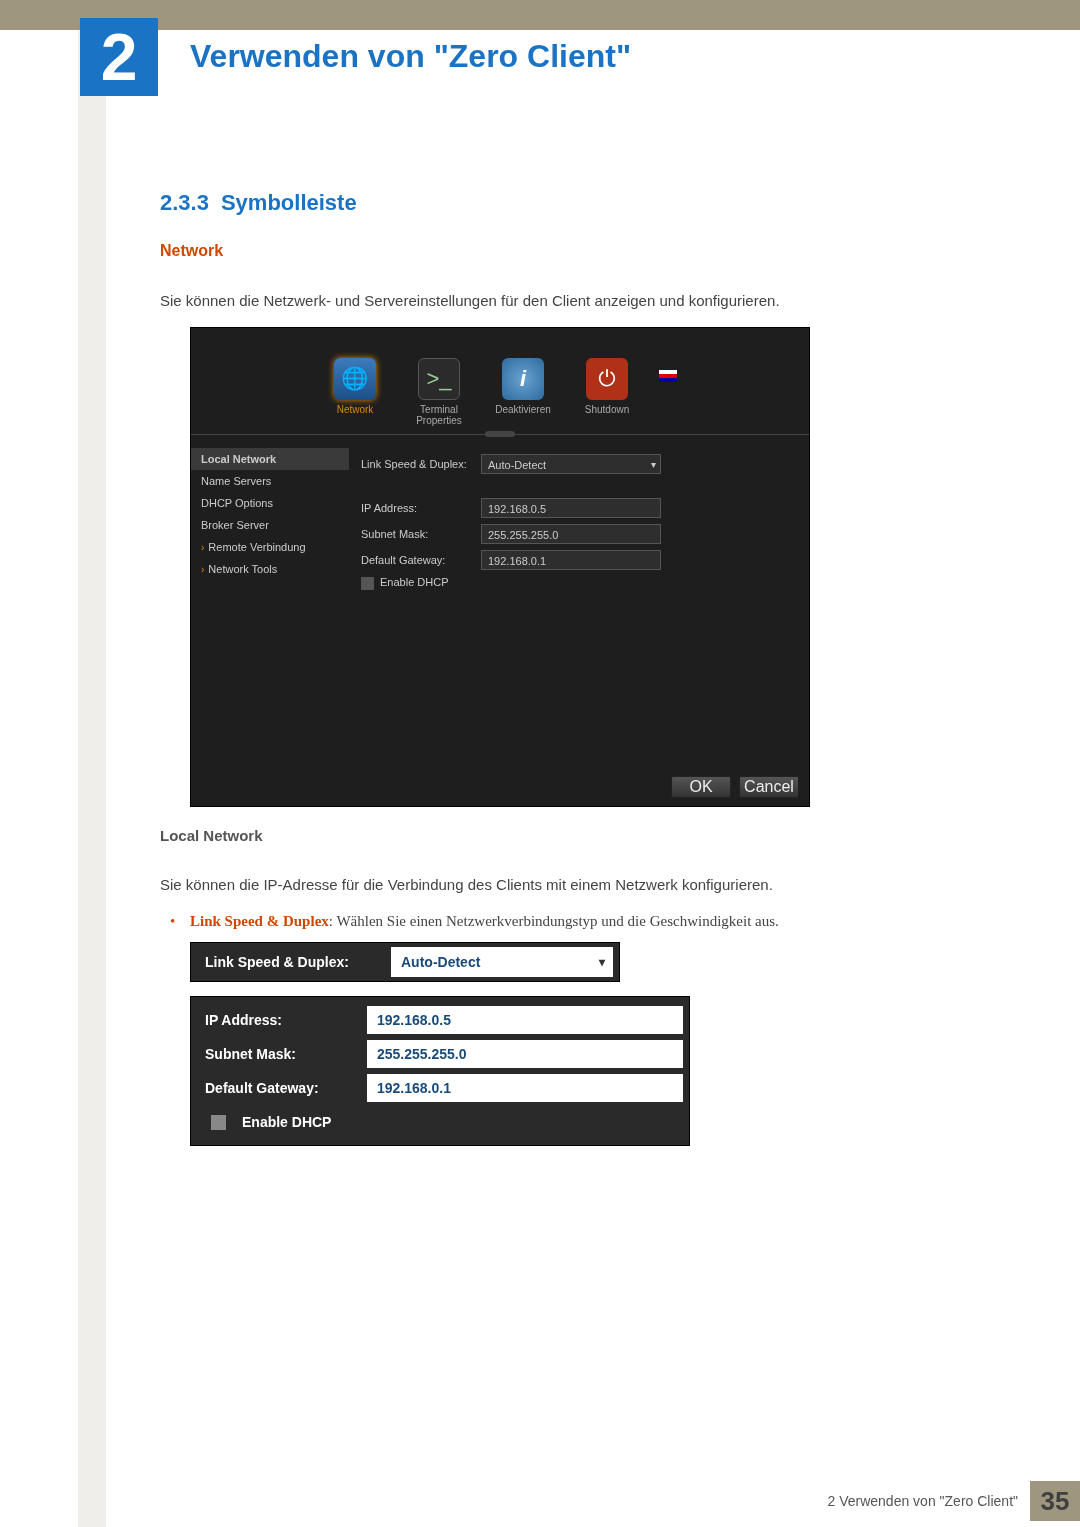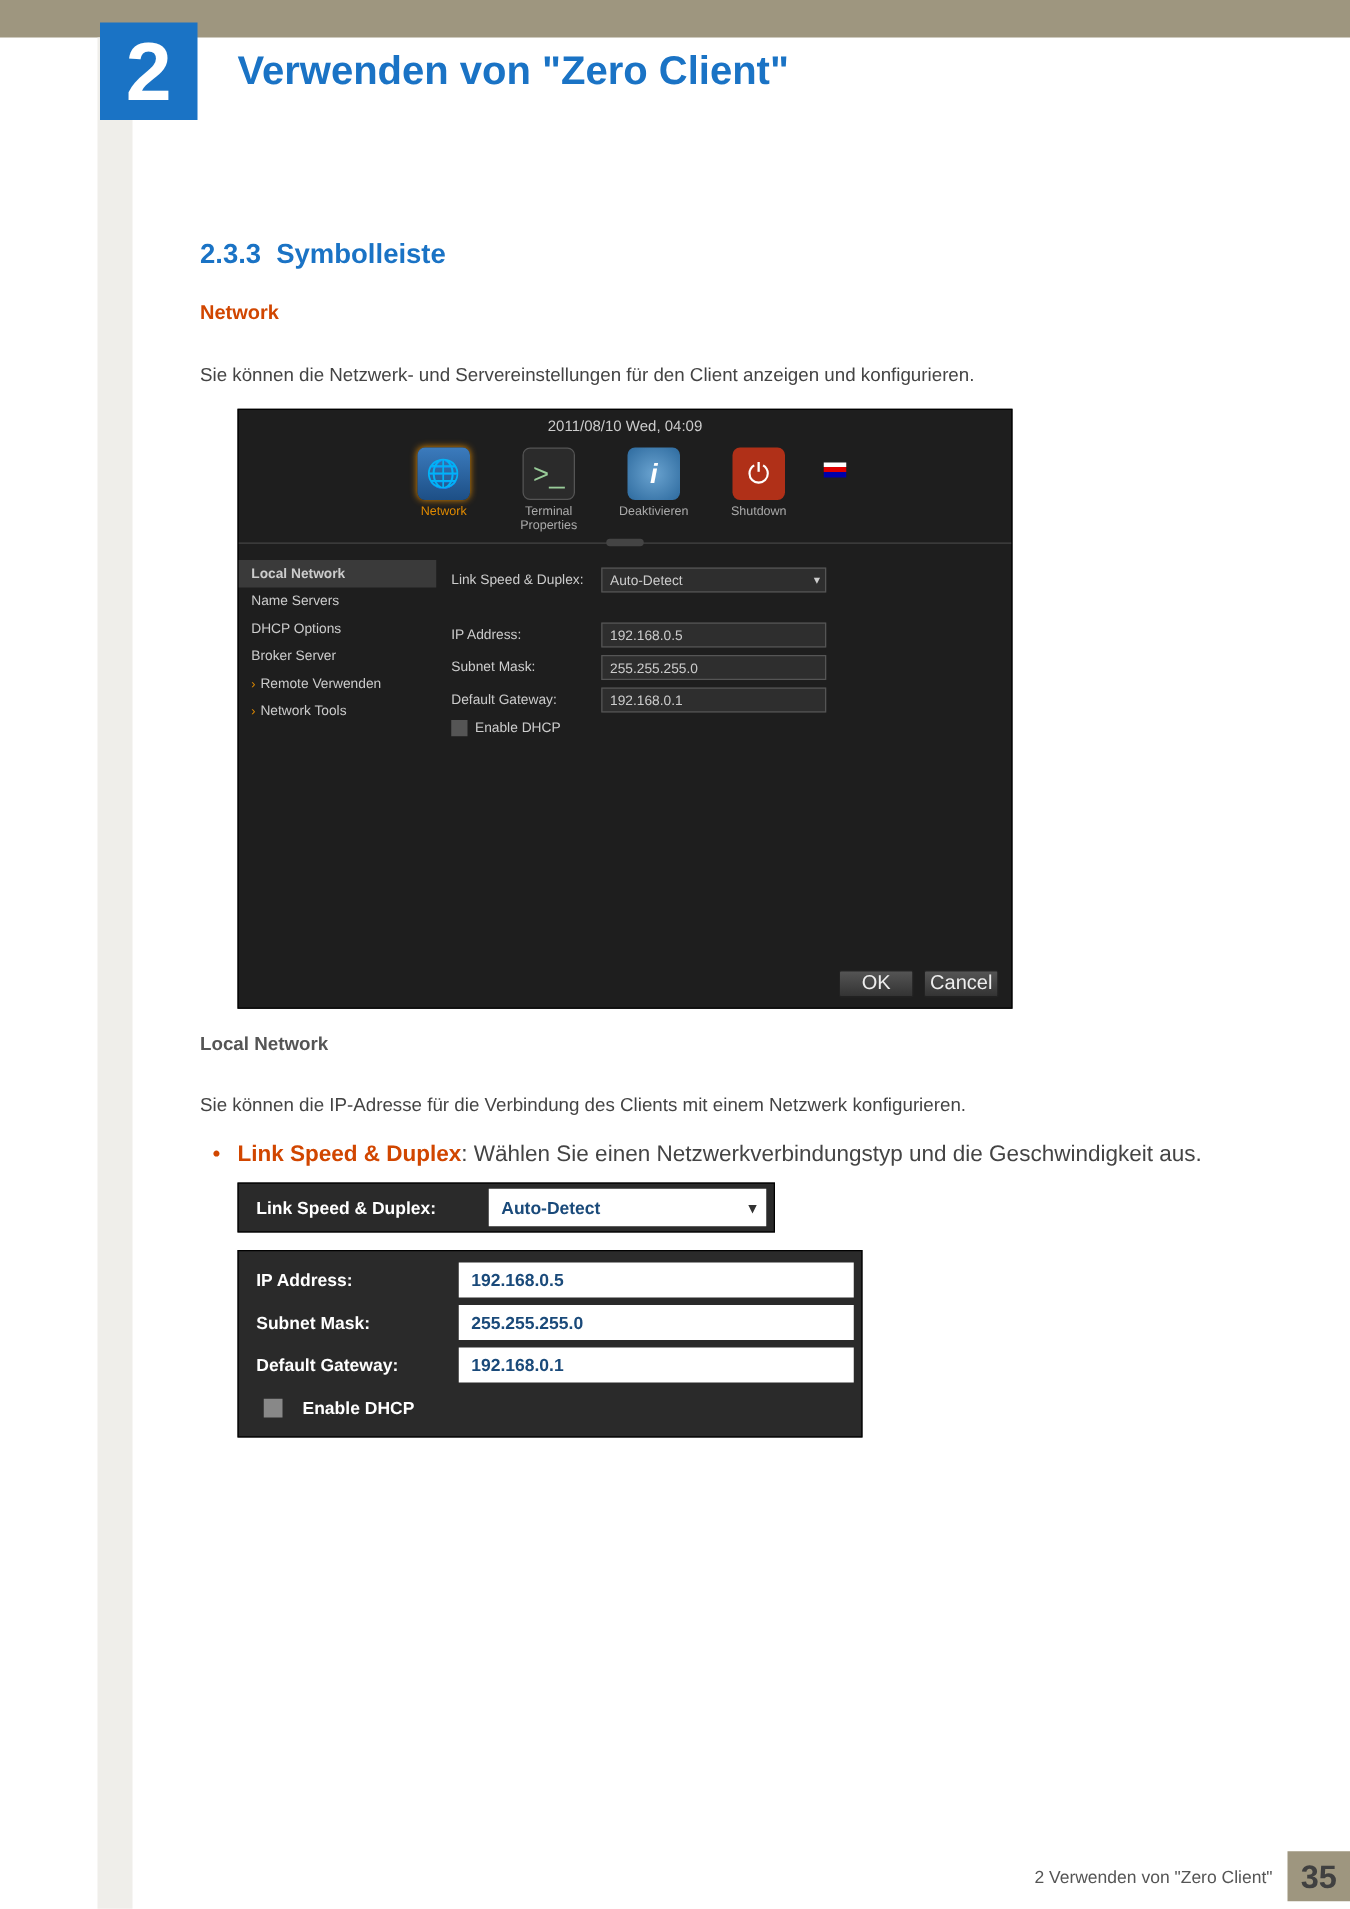--- a/index.html
+++ b/index.html
@@ -8,21 +8,21 @@
   .sidebar { position: absolute; top: 30px; left: 78px; width: 28px; bottom: 0; background: #efeeea; }
   .chapter-badge { position: absolute; top: 18px; left: 80px; width: 78px; height: 78px; background: #1a73c5; color: #fff; font-size: 66px; font-weight: bold; line-height: 78px; text-align: center; }
   .chapter-title { position: absolute; top: 38px; left: 190px; font-size: 32px; font-weight: bold; color: #1a73c5; }
   .content { position: absolute; top: 190px; left: 160px; right: 80px; }
   .sec-num { color: #1a73c5; font-size: 22px; font-weight: bold; margin-bottom: 26px; }
   .sec-num span { margin-right: 12px; }
   .sub-h { color: #d14600; font-size: 16px; font-weight: bold; margin-bottom: 16px; }
   .para { font-size: 15px; color: #444; margin-bottom: 16px; line-height: 1.4; margin-top: 30px; }
   .sub-h2 { color: #555; font-size: 15px; font-weight: bold; margin: 20px 0 16px 0; }
   ul.list { list-style: none; margin-left: 10px; }
-  ul.list > li { position: relative; padding-left: 20px; margin-bottom: 10px; font-size: 18px; color: #444; line-height: 1.4; }
+  ul.list > li { position: relative; padding-left: 20px; margin-bottom: 10px; font-size: 15px; color: #444; line-height: 1.4; font-family: Liberation Serif, serif; }
   ul.list > li::before { content: "•"; position: absolute; left: 0; top: 0; color: #d14600; }
   .orange-b { color: #d14600; font-weight: bold; }
 
   
   .shot1 { width: 620px; margin: 10px 0 18px 30px; background: #1e1e1e; border: 1px solid #000; position: relative; height: 480px; }
   .shot-top { position: absolute; top: 6px; left: 0; right: 0; text-align: center; color: #ccc; font-size: 12px; }
   .iconbar { position: absolute; top: 30px; left: 0; right: 0; height: 76px; display: flex; justify-content: center; align-items: flex-start; gap: 20px; }
   .ibox { width: 64px; text-align: center; }
   .ibox .ic { width: 42px; height: 42px; margin: 0 auto 4px auto; border-radius: 6px; display: flex; align-items: center; justify-content: center; font-size: 22px; }
   .ic-net { background: linear-gradient(#3b7bbd,#1d4f86); color: #fff; }
@@ -77,21 +77,20 @@
 <div class="chapter-title">Verwenden von "Zero Client"</div>
 
 <div class="content">
   <div class="sec-num">
     <span>2.3.3</span><span>Symbolleiste</span>
   </div>
   <div class="sub-h">Network</div>
   <div class="para">Sie können die Netzwerk- und Servereinstellungen für den Client anzeigen und konfigurieren.</div>
 
   <div class="shot1">
-    <div class="shot-top">2011/08/10 Wed, 04:09</div>
     <div class="iconbar">
       <div class="ibox active">
         <div class="ic ic-net">🌐</div>
         <div class="lab">Network</div>
       </div>
       <div class="ibox">
         <div class="ic ic-term">&gt;_</div>
         <div class="lab">Terminal Properties</div>
       </div>
       <div class="ibox">
@@ -104,21 +103,21 @@
       </div>
       <div class="flag"></div>
     </div>
     <div class="shot-sep"></div>
     <div class="shot-body">
       <div class="shot-side">
         <div class="sitem active">Local Network</div>
         <div class="sitem">Name Servers</div>
         <div class="sitem">DHCP Options</div>
         <div class="sitem">Broker Server</div>
-        <div class="sitem"><span class="ar">›</span><span>Remote Verwenden</span></div>
+        <div class="sitem"><span class="ar">›</span><span>Remote Verbindung</span></div>
         <div class="sitem"><span class="ar">›</span><span>Network Tools</span></div>
       </div>
       <div class="shot-form">
         <div class="frow">
           <div class="flab">Link Speed &amp; Duplex:</div>
           <div class="fval">
               <div class="fsel">Auto-Detect</div>
             </div>
         </div>
         <div style="height:18px"></div>

